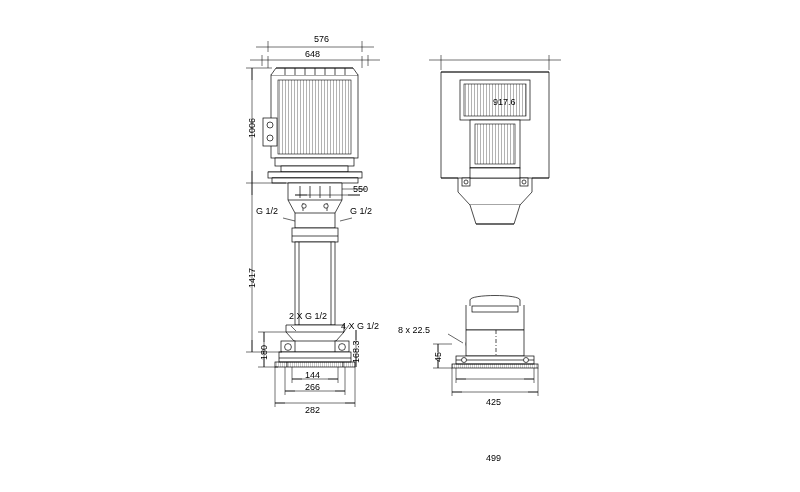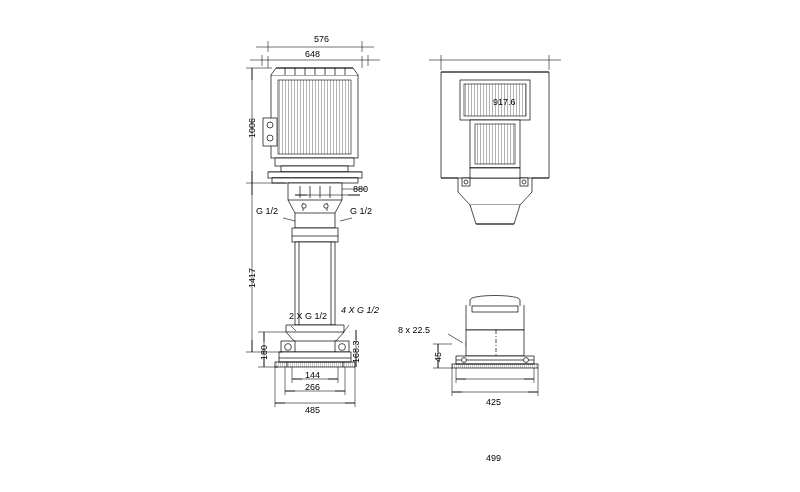--- a/index.html
+++ b/index.html
@@ -272,45 +272,45 @@
 
     </g>
   </svg>
 
   <div class="dim-label" style="left:278px; top:34px;padding-left:36px;">576</div>
 
   <div class="dim-label" style="left:305px; top:49px;">648</div>
 
   <div class="dim-label vert" style="left:247px; top:138px;">1006</div>
 
-  <div class="dim-label" style="left:353px; top:184px;">880</div>
+  <div class="dim-label" style="left:353px; top:184px;">550</div>
 
   <div class="dim-label vert" style="left:247px; top:288px;">1417</div>
 
   <div class="dim-label vert" style="left:259px; top:360px;">180</div>
 
   <div class="dim-label vert" style="left:351px; top:363px;">168.3</div>
 
   <div class="dim-label" style="left:305px; top:370px;">144</div>
 
   <div class="dim-label" style="left:305px; top:382px;">266</div>
 
-  <div class="dim-label" style="left:305px; top:405px;">485</div>
+  <div class="dim-label" style="left:305px; top:405px;">282</div>
 
   <div class="dim-label" style="left:493px; top:49px;margin-top:48px;">917.6</div>
 
   <div class="dim-label vert" style="left:433px; top:362px;">45</div>
 
   <div class="dim-label" style="left:486px; top:382px;margin-top:15px;">425</div>
 
   <div class="dim-label" style="left:486px; top:405px;margin-top:48px;">499</div>
 
   <div class="dim-label" style="left:256px; top:206px;">G 1/2</div>
 
   <div class="dim-label" style="left:350px; top:206px;">G 1/2</div>
 
   <div class="dim-label" style="left:253px; top:311px;margin-left:36px;">2 X G 1/2</div>
 
-  <div class="dim-label" style="left:341px; top:305px;font-style:italic;">4 X G 1/2</div>
+  <div class="dim-label" style="left:341px; top:321px;">4 X G 1/2</div>
 
   <div class="dim-label" style="left:398px; top:325px;">8 x 22.5</div>
 
 </div>
 
 </body></html>

